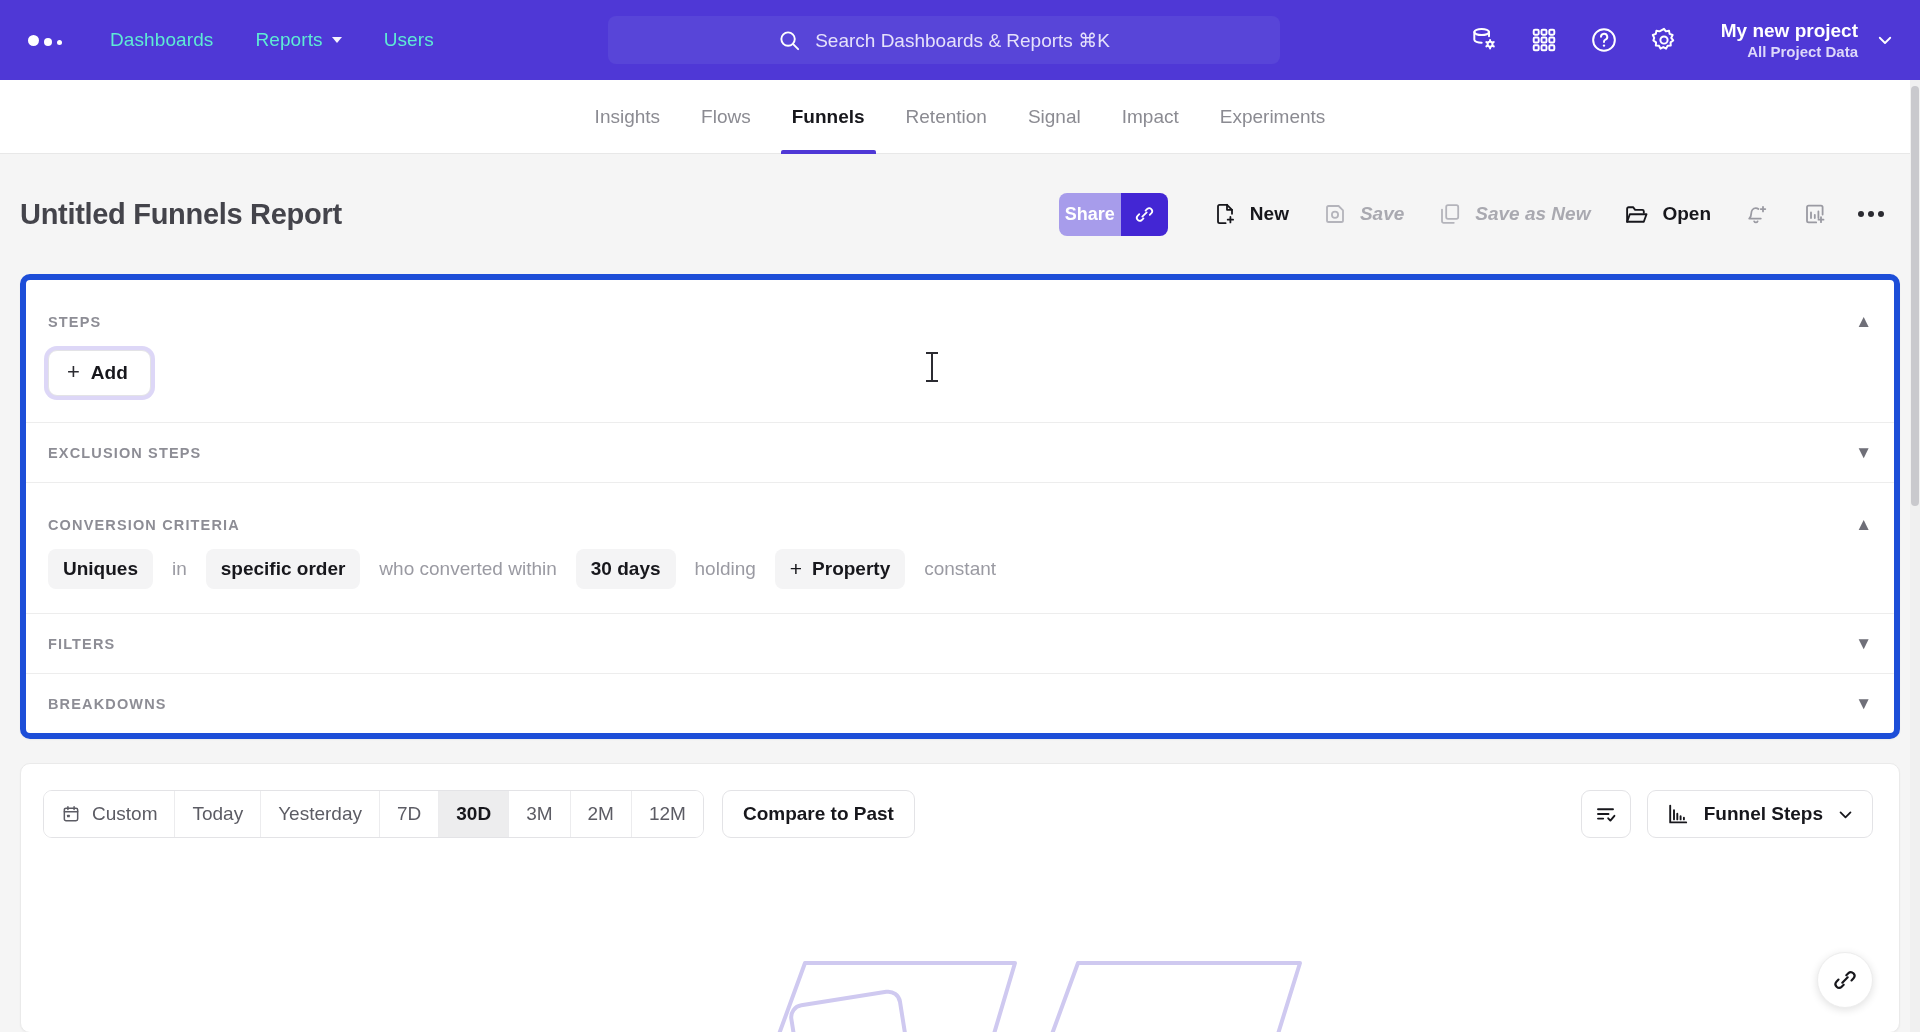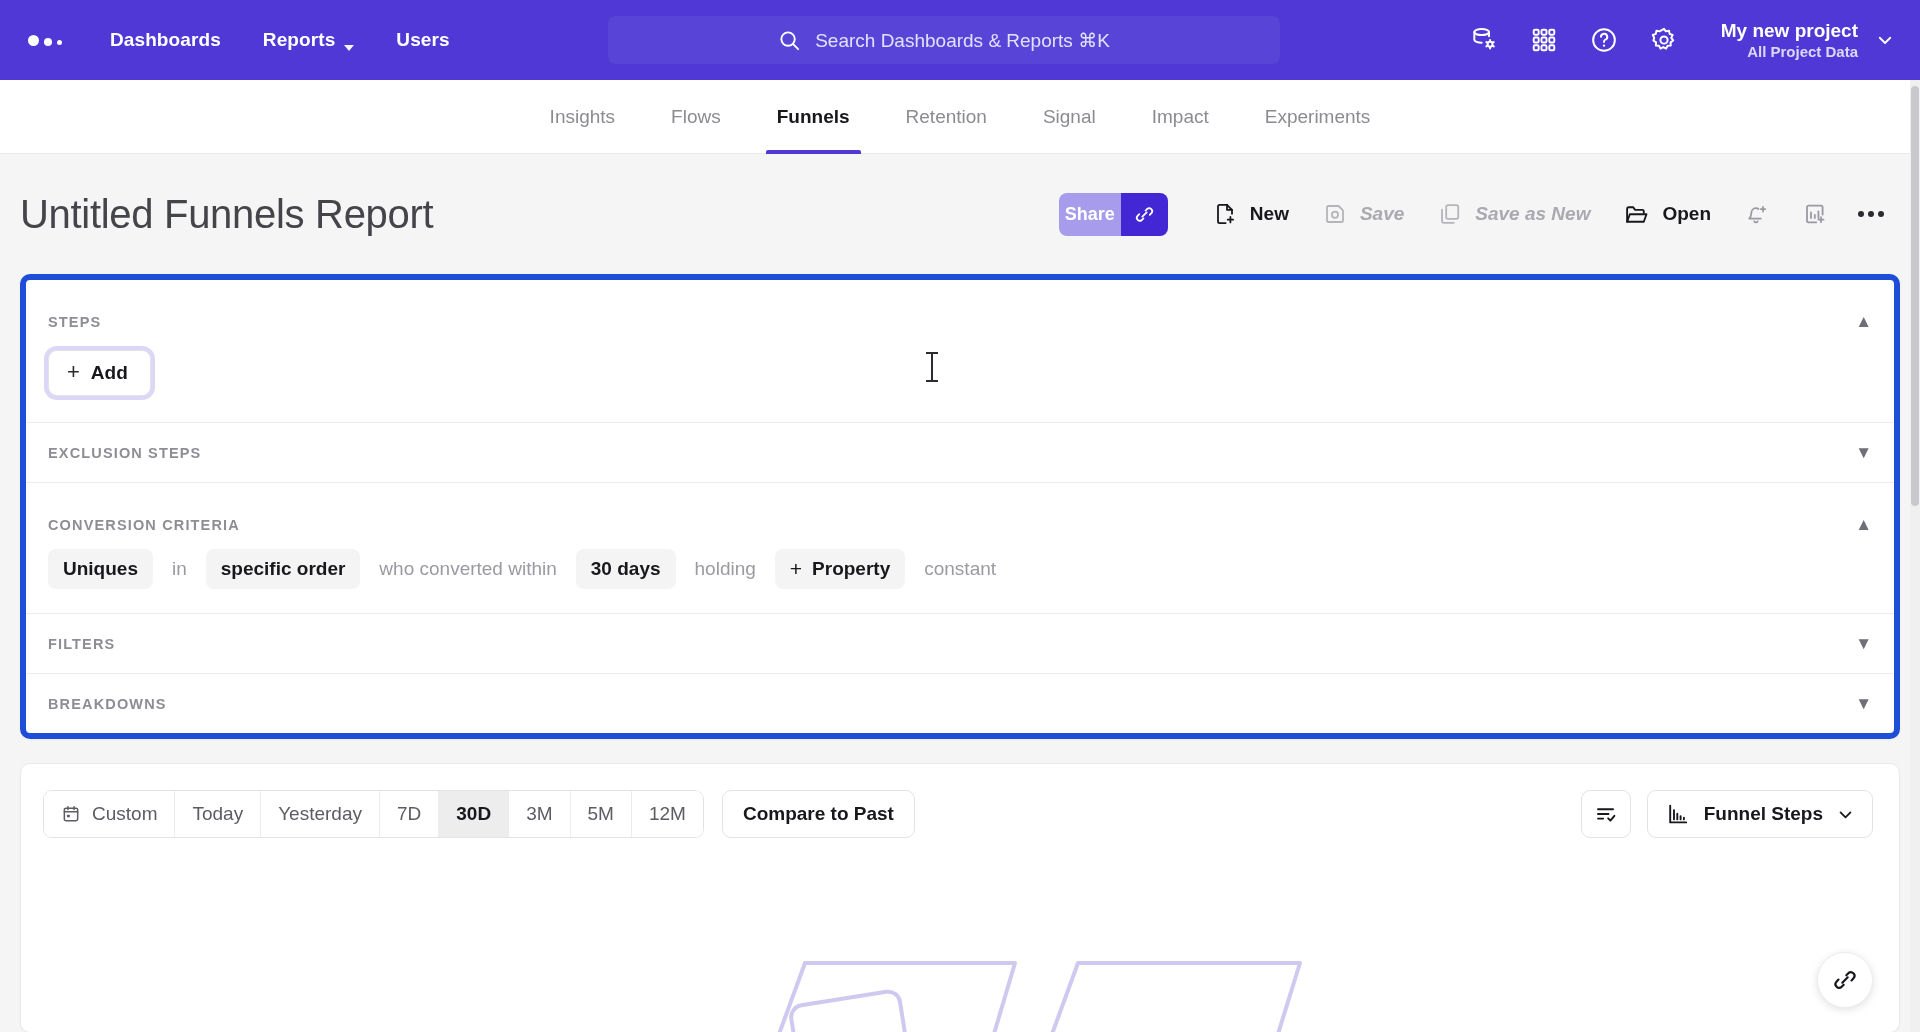--- a/index.html
+++ b/index.html
@@ -17,23 +17,23 @@
     padding: 0 22px; position: relative;
   }
   .logo-dots { display: flex; align-items: flex-end; gap: 5px; margin-right: 48px; padding-left: 6px; }
   .logo-dots i { display:block; border-radius: 50%; background: #fff; }
   .logo-dots i:nth-child(1){ width: 11px; height: 11px; }
   .logo-dots i:nth-child(2){ width: 8px; height: 8px; }
   .logo-dots i:nth-child(3){ width: 5px; height: 5px; margin-bottom:1px; }
 
   .nav-links { display: flex; align-items: center; gap: 42px; }
   .nav-link {
-    color: #ffffff; font-size: 19px; font-weight: 700;
+    color: #5eead4; font-size: 19px; font-weight: 400;
     letter-spacing: .1px; cursor: pointer; white-space: nowrap;
-    display: flex; align-items: flex-end; gap: 9px;
+    display: flex; align-items: center; gap: 9px;
   }
   .chev {
     width: 0; height: 0; border-left: 5px solid transparent;
     border-right: 5px solid transparent; border-top: 6px solid #fff;
     opacity: .95;
   }
 
   .searchbox {
     position: absolute; left: 608px; width: 672px; height: 48px;
     background: #5845d8; border-radius: 8px;
@@ -52,39 +52,39 @@
     cursor: pointer; margin-left: 14px; padding-right: 4px;
   }
   .proj-txt { text-align: right; line-height: 1.25; }
   .proj-name { color: #fff; font-size: 19px; font-weight: 700; white-space: nowrap; }
   .proj-sub { color: #ddd8fa; font-size: 15px; font-weight: 600; white-space: nowrap; }
 
   
   .tabbar {
     height: 74px; background: #fff;
     display: flex; align-items: center; justify-content: center;
-    gap: 52px; border-bottom: 1px solid #e8e8e8;
+    gap: 37px; border-bottom: 1px solid #e8e8e8;
   }
   .tab {
     font-size: 19px; color: #8b8b92; font-weight: 500;
     height: 74px; display: flex; align-items: center;
     cursor: pointer; position: relative; padding: 0 2px;
   }
   .tab.active { color: #17171c; font-weight: 700; }
   .tab.active::after {
     content: ""; position: absolute; left: -9px; right: -9px; bottom: 0;
     height: 4px; background: #4f38d6; border-radius: 2px 2px 0 0;
   }
 
   
   .page-head {
     height: 120px; display: flex; align-items: center;
     padding: 0 22px 0 20px; position: relative;
   }
-  .page-title { font-size: 40px; font-weight: 400; color: #44444b; letter-spacing: -.3px; }
+  .page-title { font-size: 29px; font-weight: 700; color: #44444b; letter-spacing: -.3px; }
   .actions { position: absolute; right: 22px; display: flex; align-items: center; gap: 0; }
 
   .share-grp { display: flex; margin-right: 28px; }
   .share-btn {
     background: #a79ceb; color: #fff; font-size: 18px; font-weight: 700;
     padding: 0 6px; height: 43px; display: flex; align-items: center;
     border-radius: 8px 0 0 8px; cursor: pointer;
   }
   .share-link {
     background: #4326d4; width: 47px; height: 43px;
@@ -487,21 +487,21 @@
         <div class="it">
           <span>7D</span>
         </div>
         <div class="it sel">
           <span>30D</span>
         </div>
         <div class="it">
           <span>3M</span>
         </div>
         <div class="it">
-          <span>5M</span>
+          <span>2M</span>
         </div>
         <div class="it">
           <span>12M</span>
         </div>
       </div>
       <div class="cmp-btn">
         <span>Compare to Past</span>
       </div>
     </div>
 

